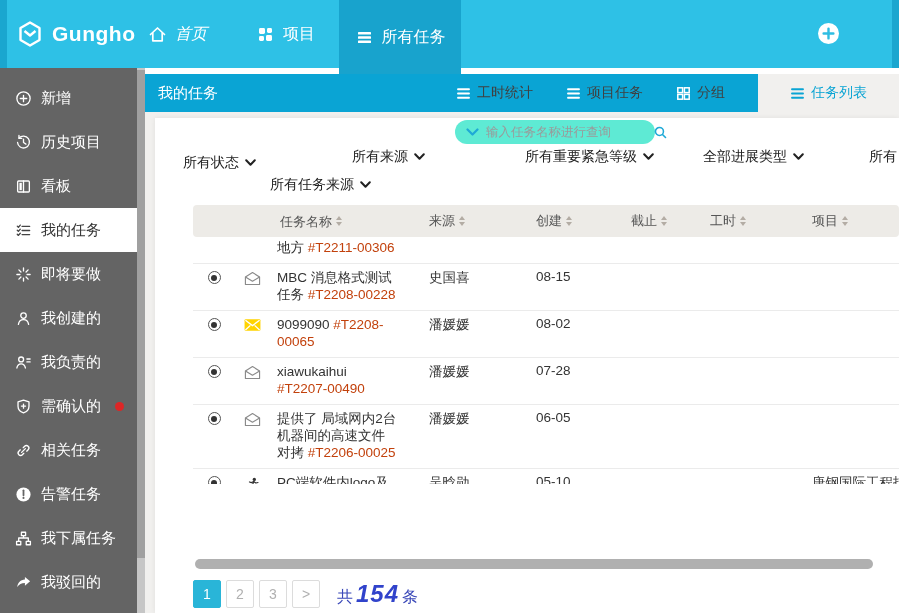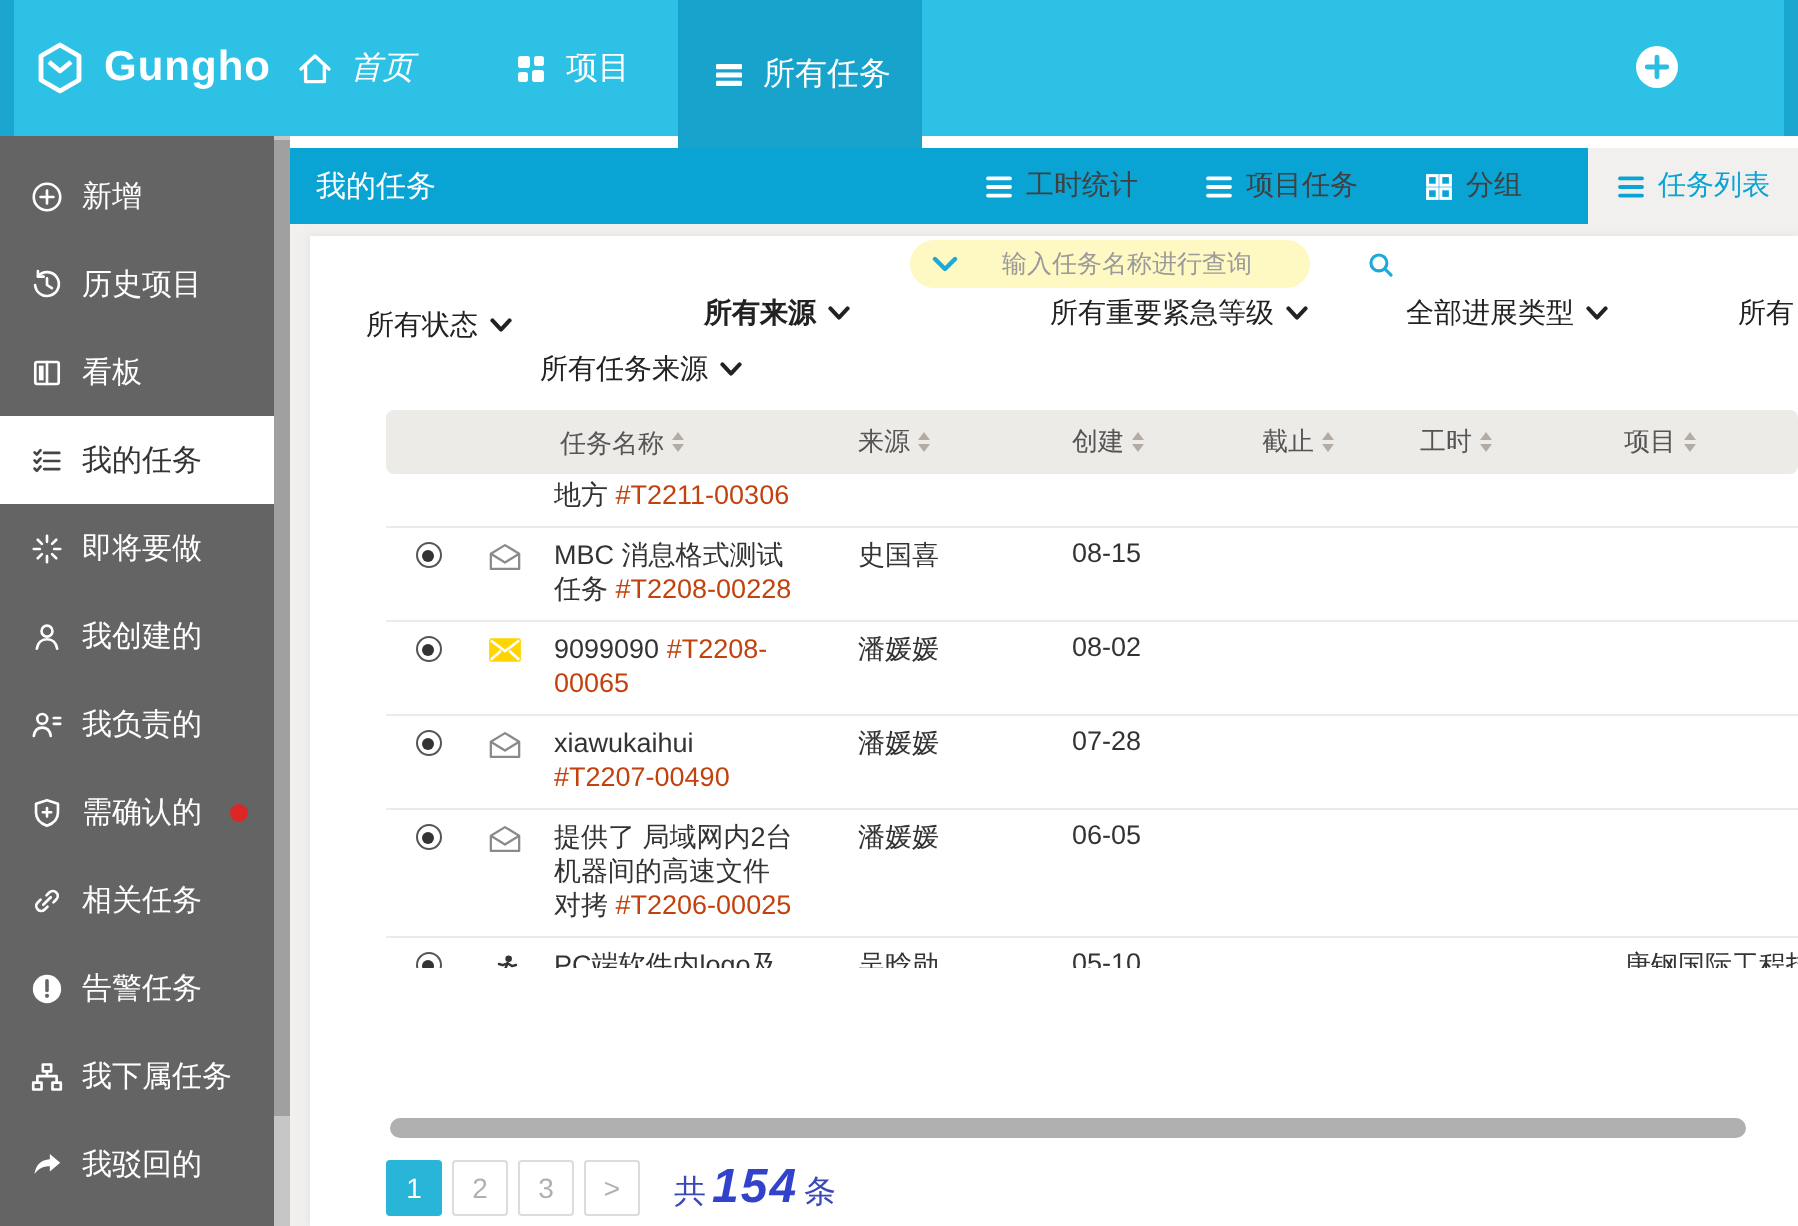--- a/index.html
+++ b/index.html
@@ -32,38 +32,38 @@
   .side-item.active .sicon{stroke:#444;}
   .dot{width:9px;height:9px;border-radius:50%;background:#dd2626;margin-left:5px;}
   .vscroll-track{position:absolute;right:0;top:0;width:8px;height:100%;background:#c6c6c6;cursor:pointer;}
   .vscroll-thumb{position:absolute;left:0;top:2px;width:8px;height:488px;background:#a0a0a0;}
 
   
   .subheader{position:absolute;left:145px;top:74px;width:754px;height:38px;background:#0aa4d4;display:flex;align-items:center;z-index:3;}
   .sub-title{color:#fff;font-size:15px;margin-left:13px;}
   .subtabs{position:absolute;right:0;top:0;height:38px;display:flex;align-items:center;}
   .subtab{display:flex;align-items:center;gap:6px;color:#404040;font-size:14px;margin-right:33px;cursor:pointer;height:38px;}
-  .subtab.active{background:#f1f0ee;color:#0aa4d4;margin-right:0;padding:0 14px;}
+  .subtab.active{background:#f1f0ee;color:#0aa4d4;margin-right:0;padding:0 32px;}
   .ticon{width:15px;height:15px;fill:none;stroke:#fff;stroke-width:1.9;stroke-linecap:round;}
   .subtab.active .ticon{stroke:#0aa4d4;}
 
   
   .main{position:absolute;left:145px;top:112px;width:754px;height:501px;background:#f1f0ee;}
   .panel{position:absolute;left:10px;top:6px;right:0;bottom:0;background:#fff;box-shadow:0 0 5px rgba(0,0,0,.07);overflow:hidden;}
 
   
-  .search-pill{position:absolute;left:300px;top:2px;width:200px;height:24px;background:#fef9c3;border-radius:12px;display:flex;align-items:center;padding:0 11px;gap:22px;}
+  .search-pill{position:absolute;left:300px;top:2px;width:200px;height:24px;background:#5eead4;border-radius:12px;display:flex;align-items:center;padding:0 11px;gap:7px;}
   .search-input{flex:1;border:none;background:transparent;outline:none;font-size:12.5px;color:#777;font-family:"Liberation Sans","DejaVu Sans",sans-serif;}
   .search-input::placeholder{color:#9a9a9a;}
   .cyicon{width:13px;height:13px;fill:none;stroke:#1fa9d6;stroke-width:2.2;stroke-linecap:round;stroke-linejoin:round;flex:0 0 auto;cursor:pointer;}
 
   
   .filter{position:absolute;display:flex;align-items:center;gap:6px;font-size:14px;color:#222;cursor:pointer;white-space:nowrap;}
   .fchev{width:11px;height:8px;fill:none;stroke:#222;stroke-width:2;stroke-linecap:round;stroke-linejoin:round;}
-  .f1{left:28px;top:36px;}  .f2{left:197px;top:30px;font-weight:bold;}  .f3{left:370px;top:30px;}
+  .f1{left:28px;top:36px;}  .f2{left:197px;top:30px;}  .f3{left:370px;top:30px;}
   .f4{left:548px;top:30px;} .f5{left:714px;top:30px;}  .f6{left:115px;top:58px;}
 
   
   .table{position:absolute;left:38px;top:87px;width:706px;height:279px;overflow:hidden;}
   .thead{display:flex;height:32px;background:#edebe7;border-radius:4px;align-items:center;font-size:13px;color:#555;}
   .trow{display:flex;border-bottom:1px solid #ebebeb;font-size:13.5px;color:#333;align-items:flex-start;padding:5px 0 7px;}
   .cell{flex:0 0 auto;}
   .c1{width:42px;display:flex;justify-content:center;}
   .c2{width:34px;display:flex;justify-content:center;}
   .c3{width:154px;padding-left:8px;padding-right:25px;line-height:17px;}

